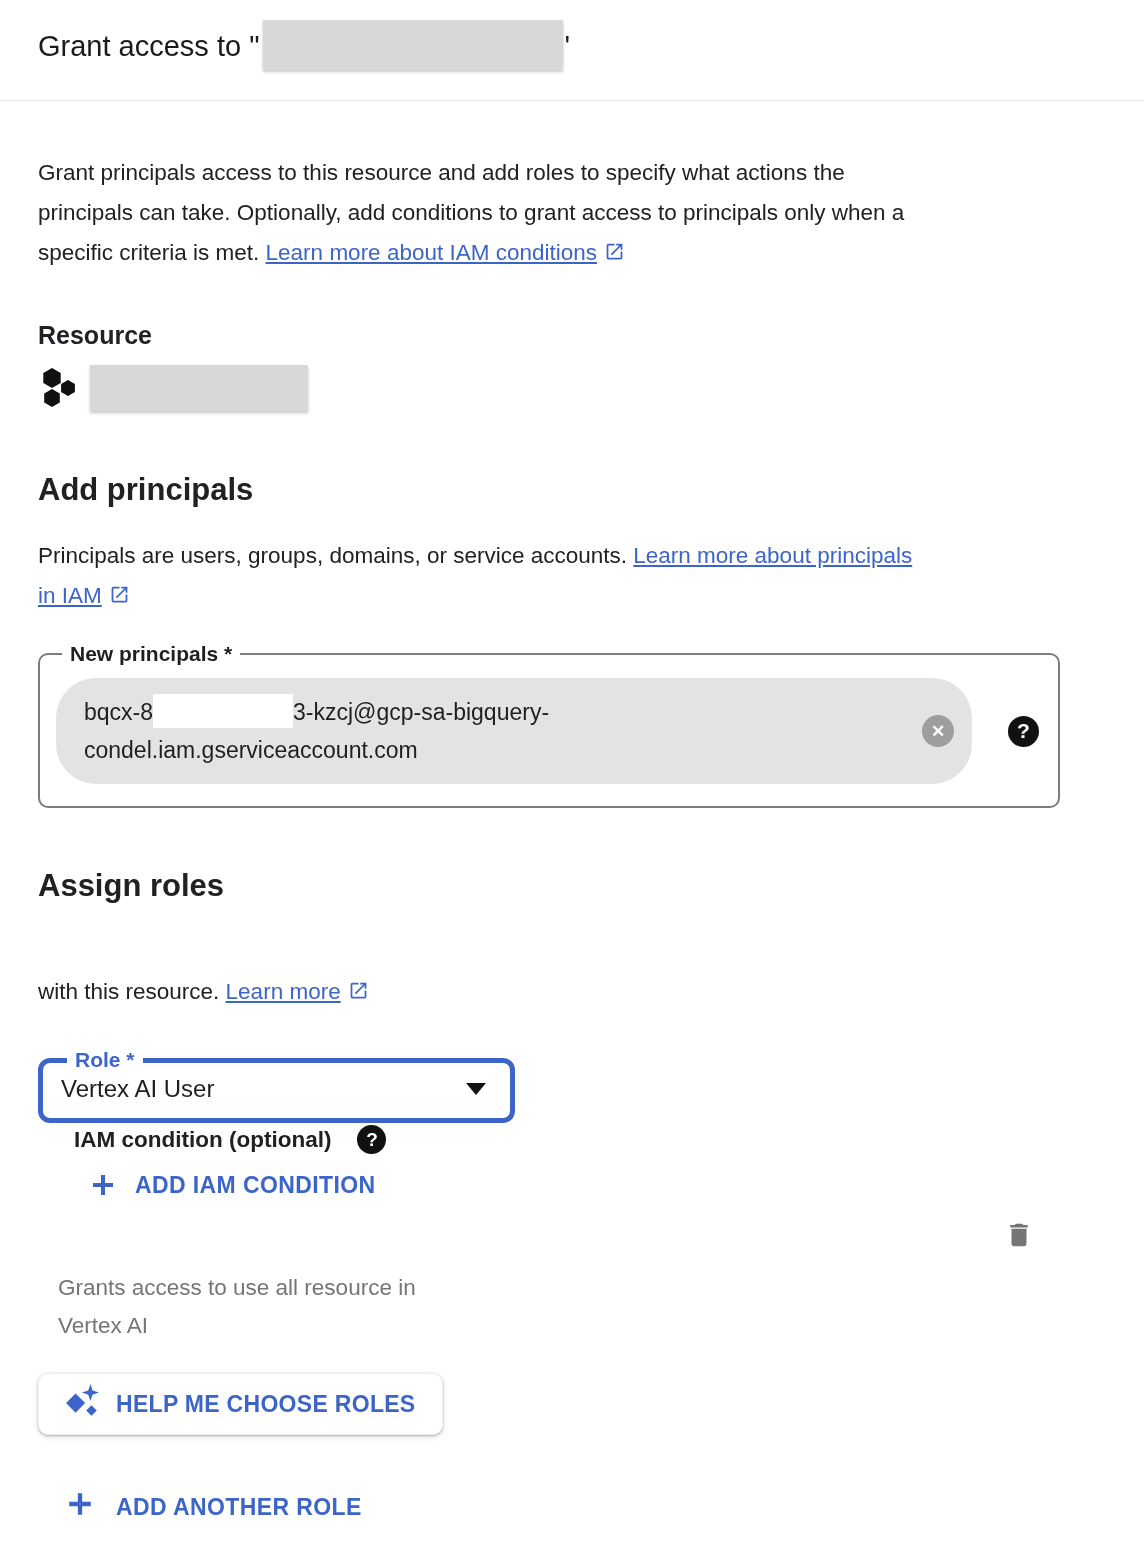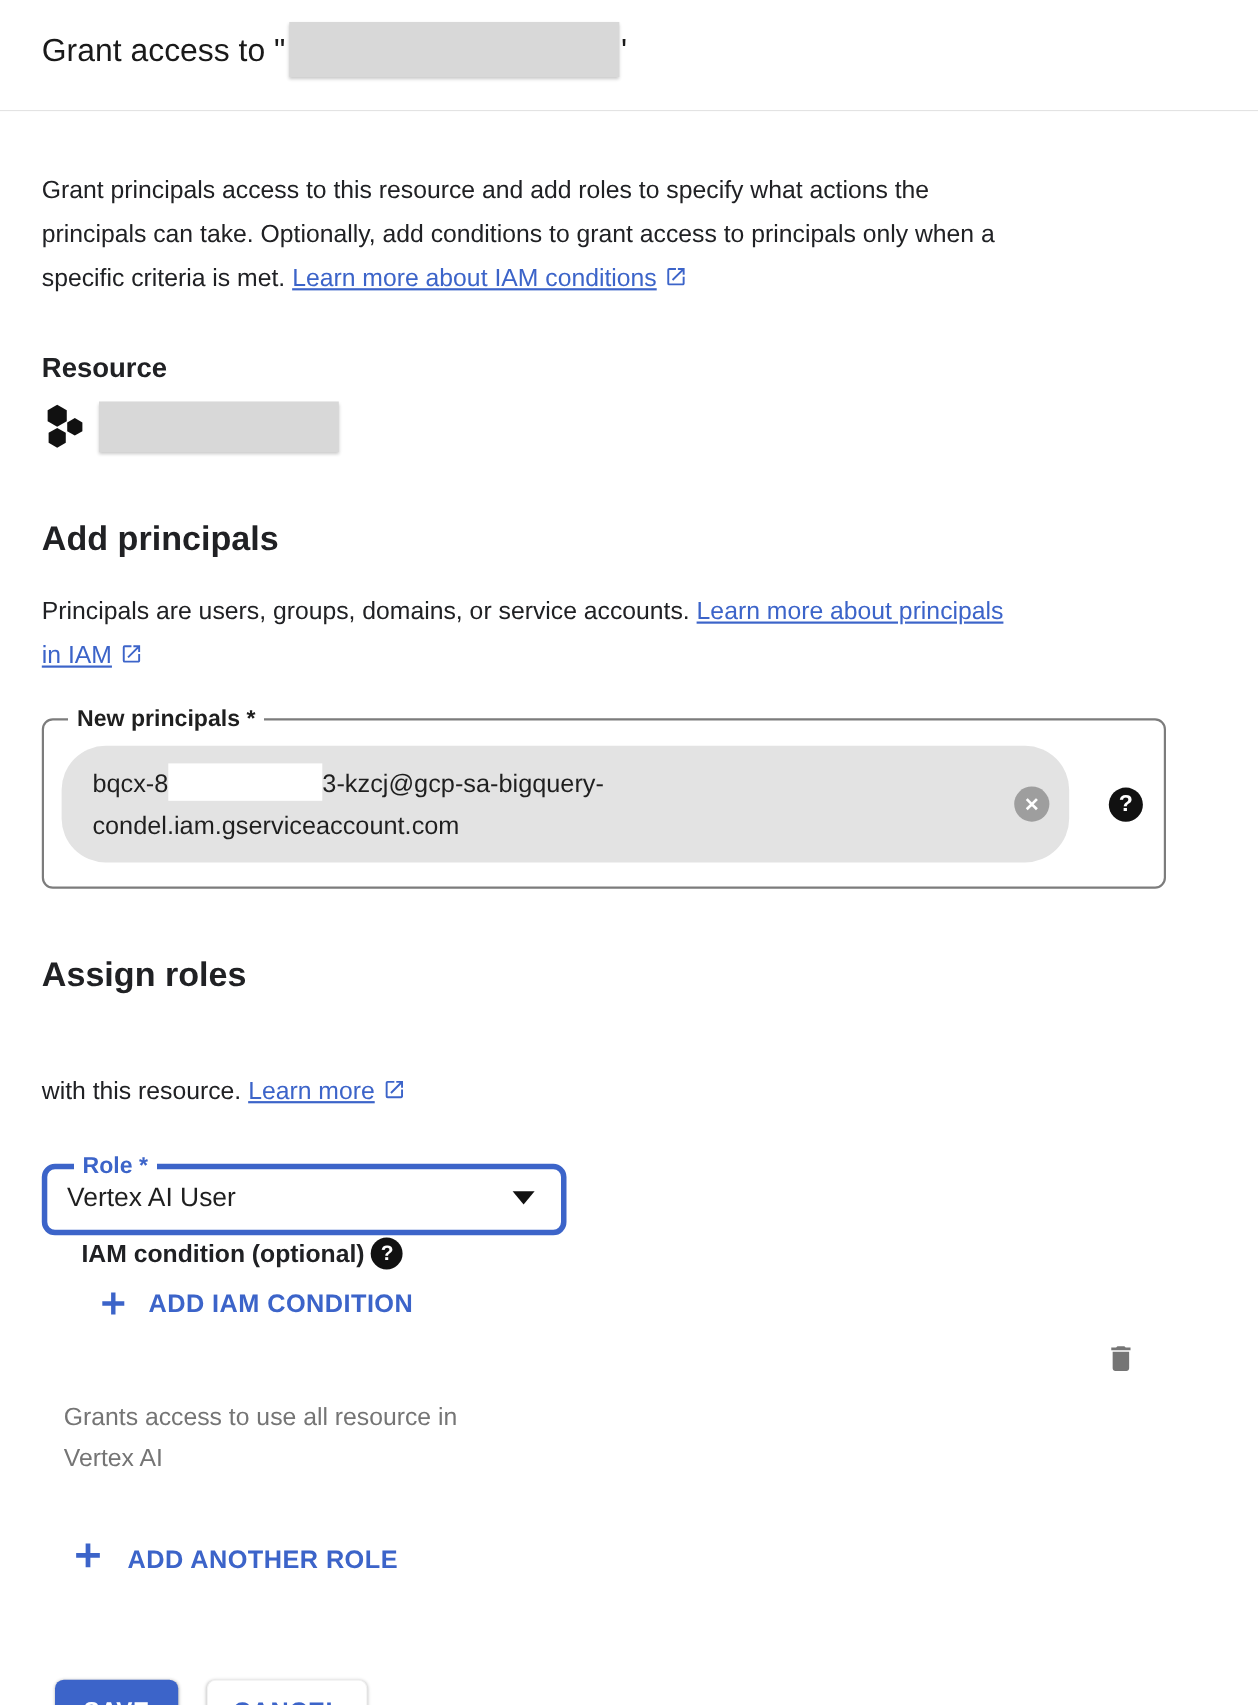--- a/index.html
+++ b/index.html
@@ -62,21 +62,21 @@
   fieldset.role{
     width:477px;margin:0;border:5px solid var(--blue);border-radius:12px;
     padding:0 18px 12px;
   }
   fieldset.role legend{font-size:21px;font-weight:700;color:var(--blue);padding:0 8px;margin-left:6px;}
   .role-select{display:flex;align-items:center;justify-content:space-between;cursor:pointer;}
   .role-value{font-size:24px;color:#1f1f1f;line-height:34px;}
   .caret{width:0;height:0;border-left:10px solid transparent;border-right:10px solid transparent;
     border-top:12px solid #111;margin-right:6px;}
   .iam-col{margin-left:36px;}
-  .iam-label-row{display:flex;align-items:center;gap:6px;margin-top:2px;text-align:center;}
+  .iam-label-row{display:flex;align-items:center;gap:26px;margin-top:2px;text-align:center;}
   .iam-label{font-size:22.5px;font-weight:700;}
   .iam-help{width:29px;height:29px;font-size:19px;}
   .add-link-row{display:flex;align-items:flex-start;gap:19px;margin-top:18px;padding-left:16px;
     color:var(--blue);font-size:23px;font-weight:700;letter-spacing:.4px;cursor:pointer;}
   .trash-btn{margin-left:auto;margin-right:72px;margin-top:14px;background:none;border:none;cursor:pointer;padding:0;}
   .role-helper{margin:14px 0 0 20px;font-size:22.5px;line-height:38px;color:var(--muted);width:430px;}
   
   .help-roles-btn{
     margin-top:28px;display:inline-flex;align-items:center;gap:15px;
     height:62px;padding:0 26px;border-radius:10px;background:#fff;border:1px solid #f0f0f0;
@@ -189,20 +189,30 @@
             <path d="M6 19c0 1.1.9 2 2 2h8c1.1 0 2-.9 2-2V7H6v12zM19 4h-3.5l-1-1h-5l-1 1H5v2h14V4z"></path>
           </svg></span>
     </button>
   </div>
 
   <div class="role-helper">
     <span>Grants access to use all resource in</span><br>
     <span>Vertex AI</span>
   </div>
 
+  <button class="help-roles-btn">
+    <span>
+      <svg width="36" height="36" viewBox="0 0 34 34" fill="#3c64c9">
+        <polygon points="10,10 19,19 10,28 1,19"></polygon>
+        <polygon points="24,1 26,7 32,9 26,11 24,17 22,11 16,9 22,7"></polygon>
+        <polygon points="25,21 30,26 25,31 20,26"></polygon>
+      </svg>
+    </span>
+    <span>HELP ME CHOOSE ROLES</span>
+  </button>
 
   <button class="add-role-row">
     <span><svg width="28" height="28" viewBox="0 0 26 26" fill="#3c64c9">
           <path d="M11 3h4v8h8v4h-8v8h-4v-8H3v-4h8z"></path>
         </svg></span>
     <span>ADD ANOTHER ROLE</span>
   </button>
 
   <div class="bottom-row">
     <button class="save-btn">SAVE</button>

